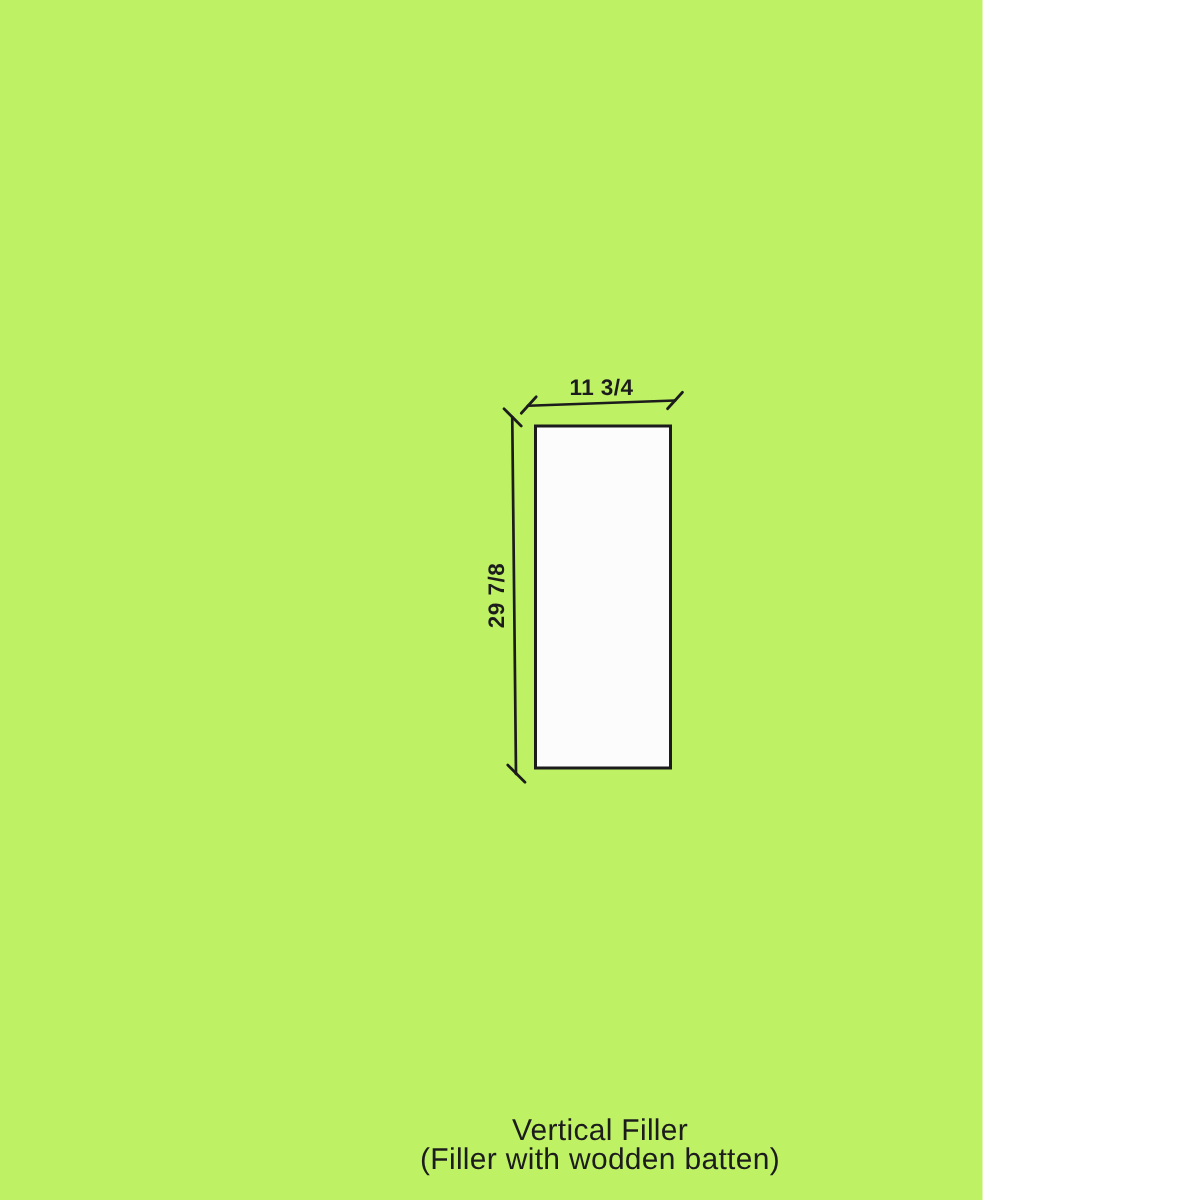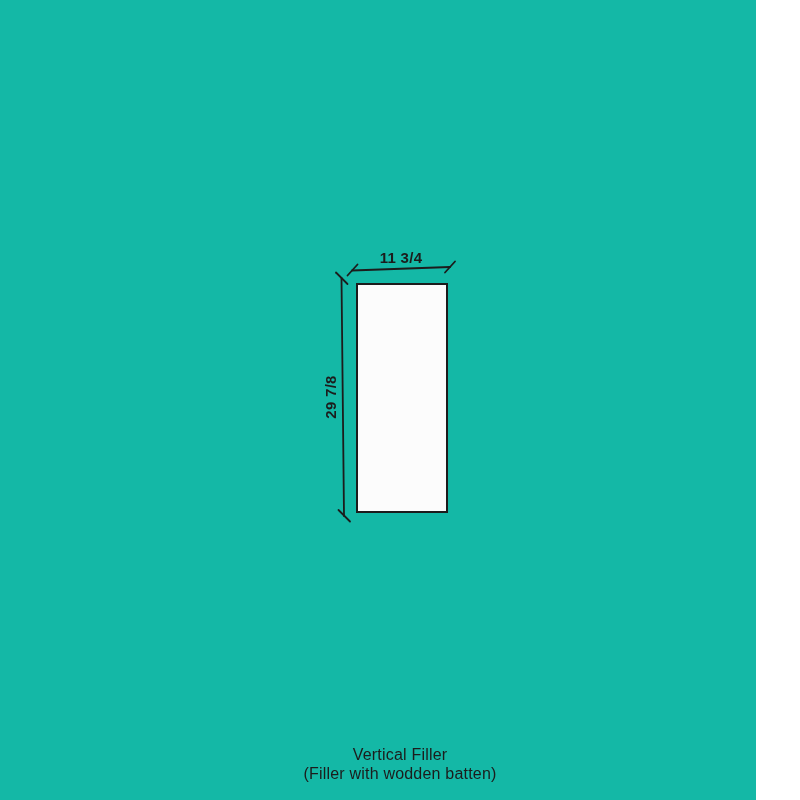--- a/index.html
+++ b/index.html
@@ -1,23 +1,23 @@
 <!DOCTYPE html>
 <html><head>
 <meta charset="utf-8">
 <style>
   html, body {
     margin: 0;
     padding: 0;
   }
   .page {
     position: relative;
-    width: 756px;
+    width: 655px;
     height: 800px;
-    background: #14b8a6;
+    background: #bef264;
     font-family: "Liberation Sans", sans-serif;
     overflow: hidden;
   }
   .diagram-svg {
     position: absolute;
     left: 0;
     top: 0;
     width: 800px;
     height: 800px;
     display: block;
@@ -28,21 +28,21 @@
     font-weight: 600;
     letter-spacing: 0.3px;
   }
   .caption {
     position: absolute;
     left: 0;
     top: 745px;
     width: 800px;
     text-align: center;
     color: #1c1c1c;
-    font-size: 16px;
+    font-size: 20px;
     line-height: 19px;
     letter-spacing: 0.2px;
     font-weight: 400;
   }
 </style>
 </head>
 <body>
 
 <div class="page">
 

